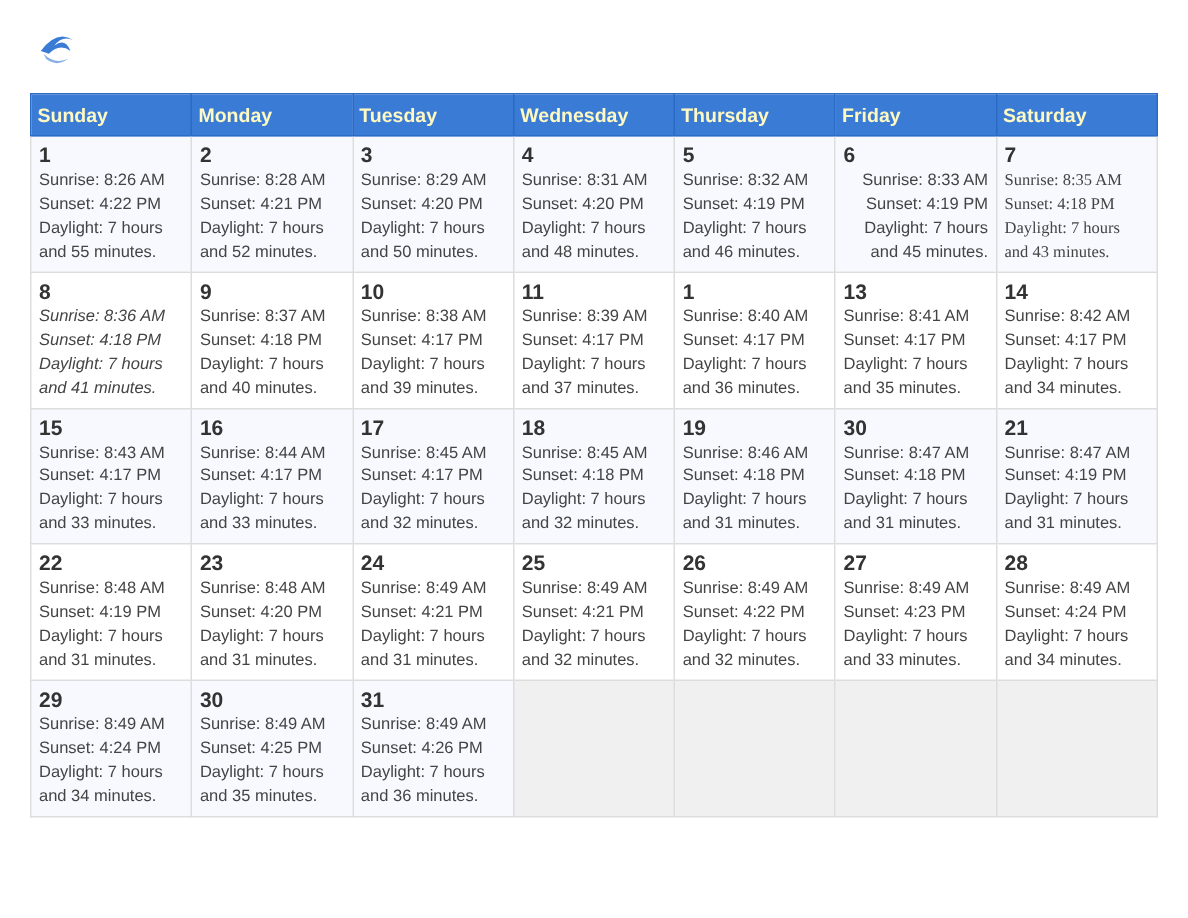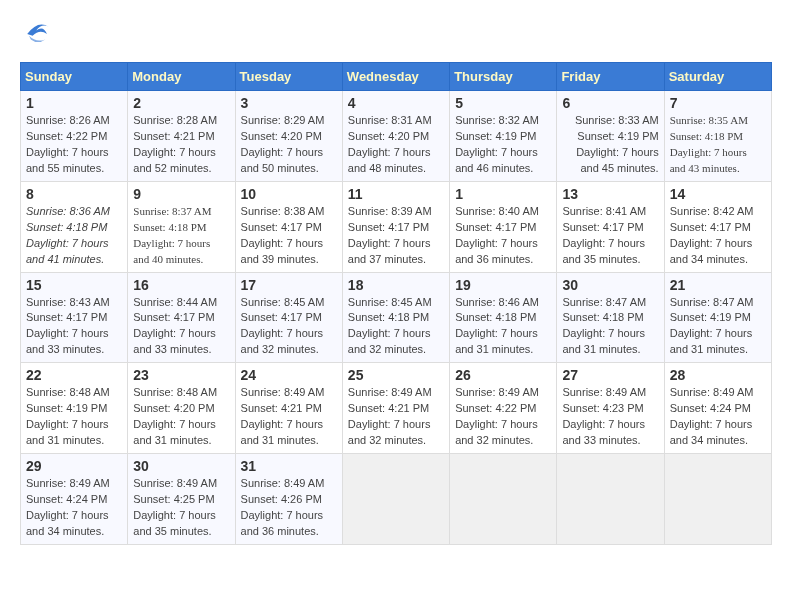--- a/index.html
+++ b/index.html
@@ -182,21 +182,21 @@
       <tr>
         <td>
           <span class="day-num">8</span>
           <div class="day-info" style="white-space: pre-line; font-style: italic;">Sunrise: 8:36 AM
 Sunset: 4:18 PM
 Daylight: 7 hours
 and 41 minutes.</div>
         </td>
         <td>
           <span class="day-num">9</span>
-          <div class="day-info" style="white-space: pre-line; font-family: Liberation Serif, serif;">Sunrise: 8:37 AM
+          <div class="day-info" style="white-space: pre-line;">Sunrise: 8:37 AM
 Sunset: 4:18 PM
 Daylight: 7 hours
 and 40 minutes.</div>
         </td>
         <td>
           <span class="day-num">10</span>
           <div class="day-info" style="white-space: pre-line;">Sunrise: 8:38 AM
 Sunset: 4:17 PM
 Daylight: 7 hours
 and 39 minutes.</div>

